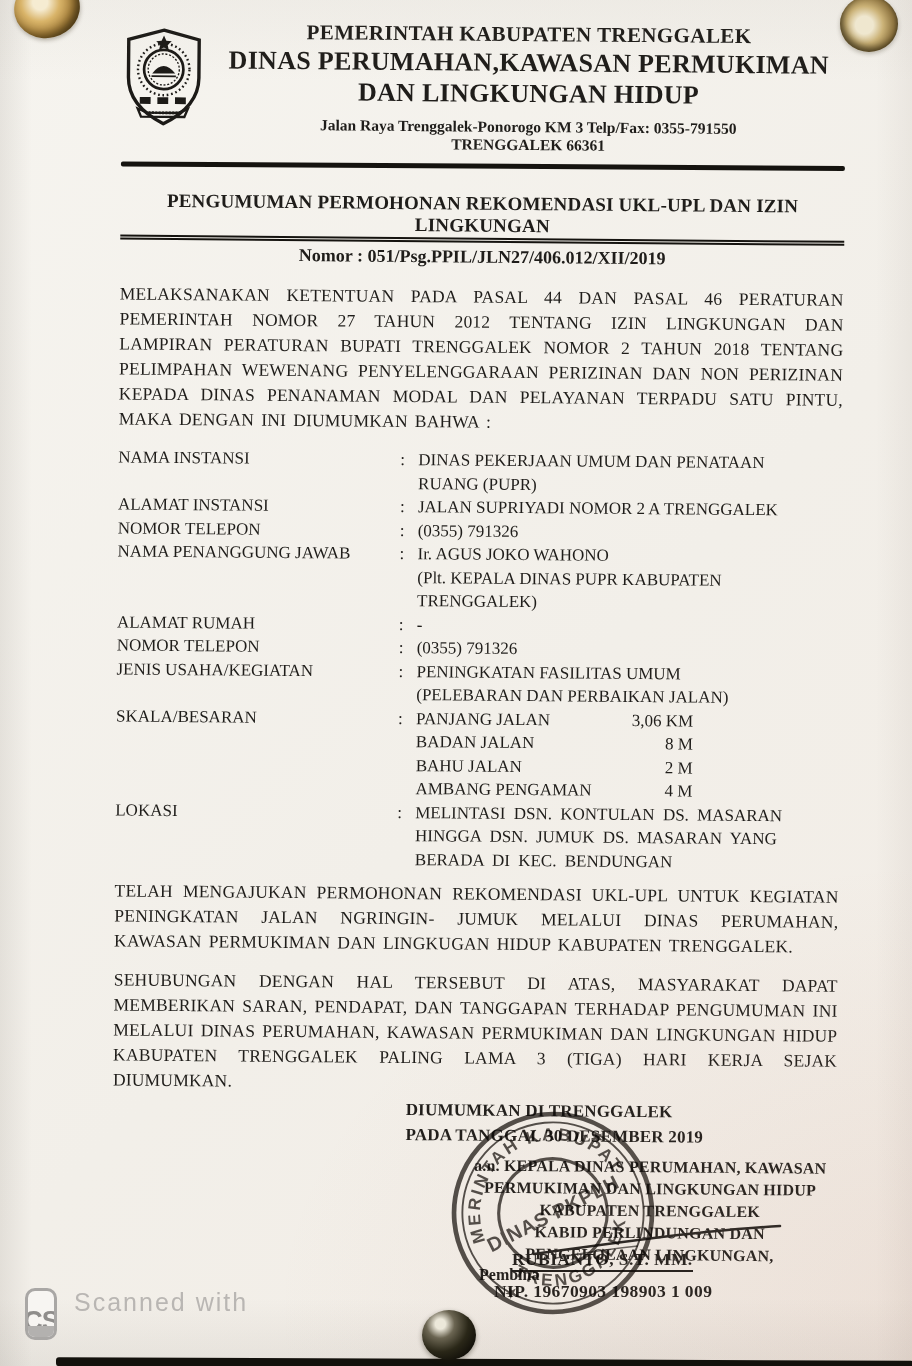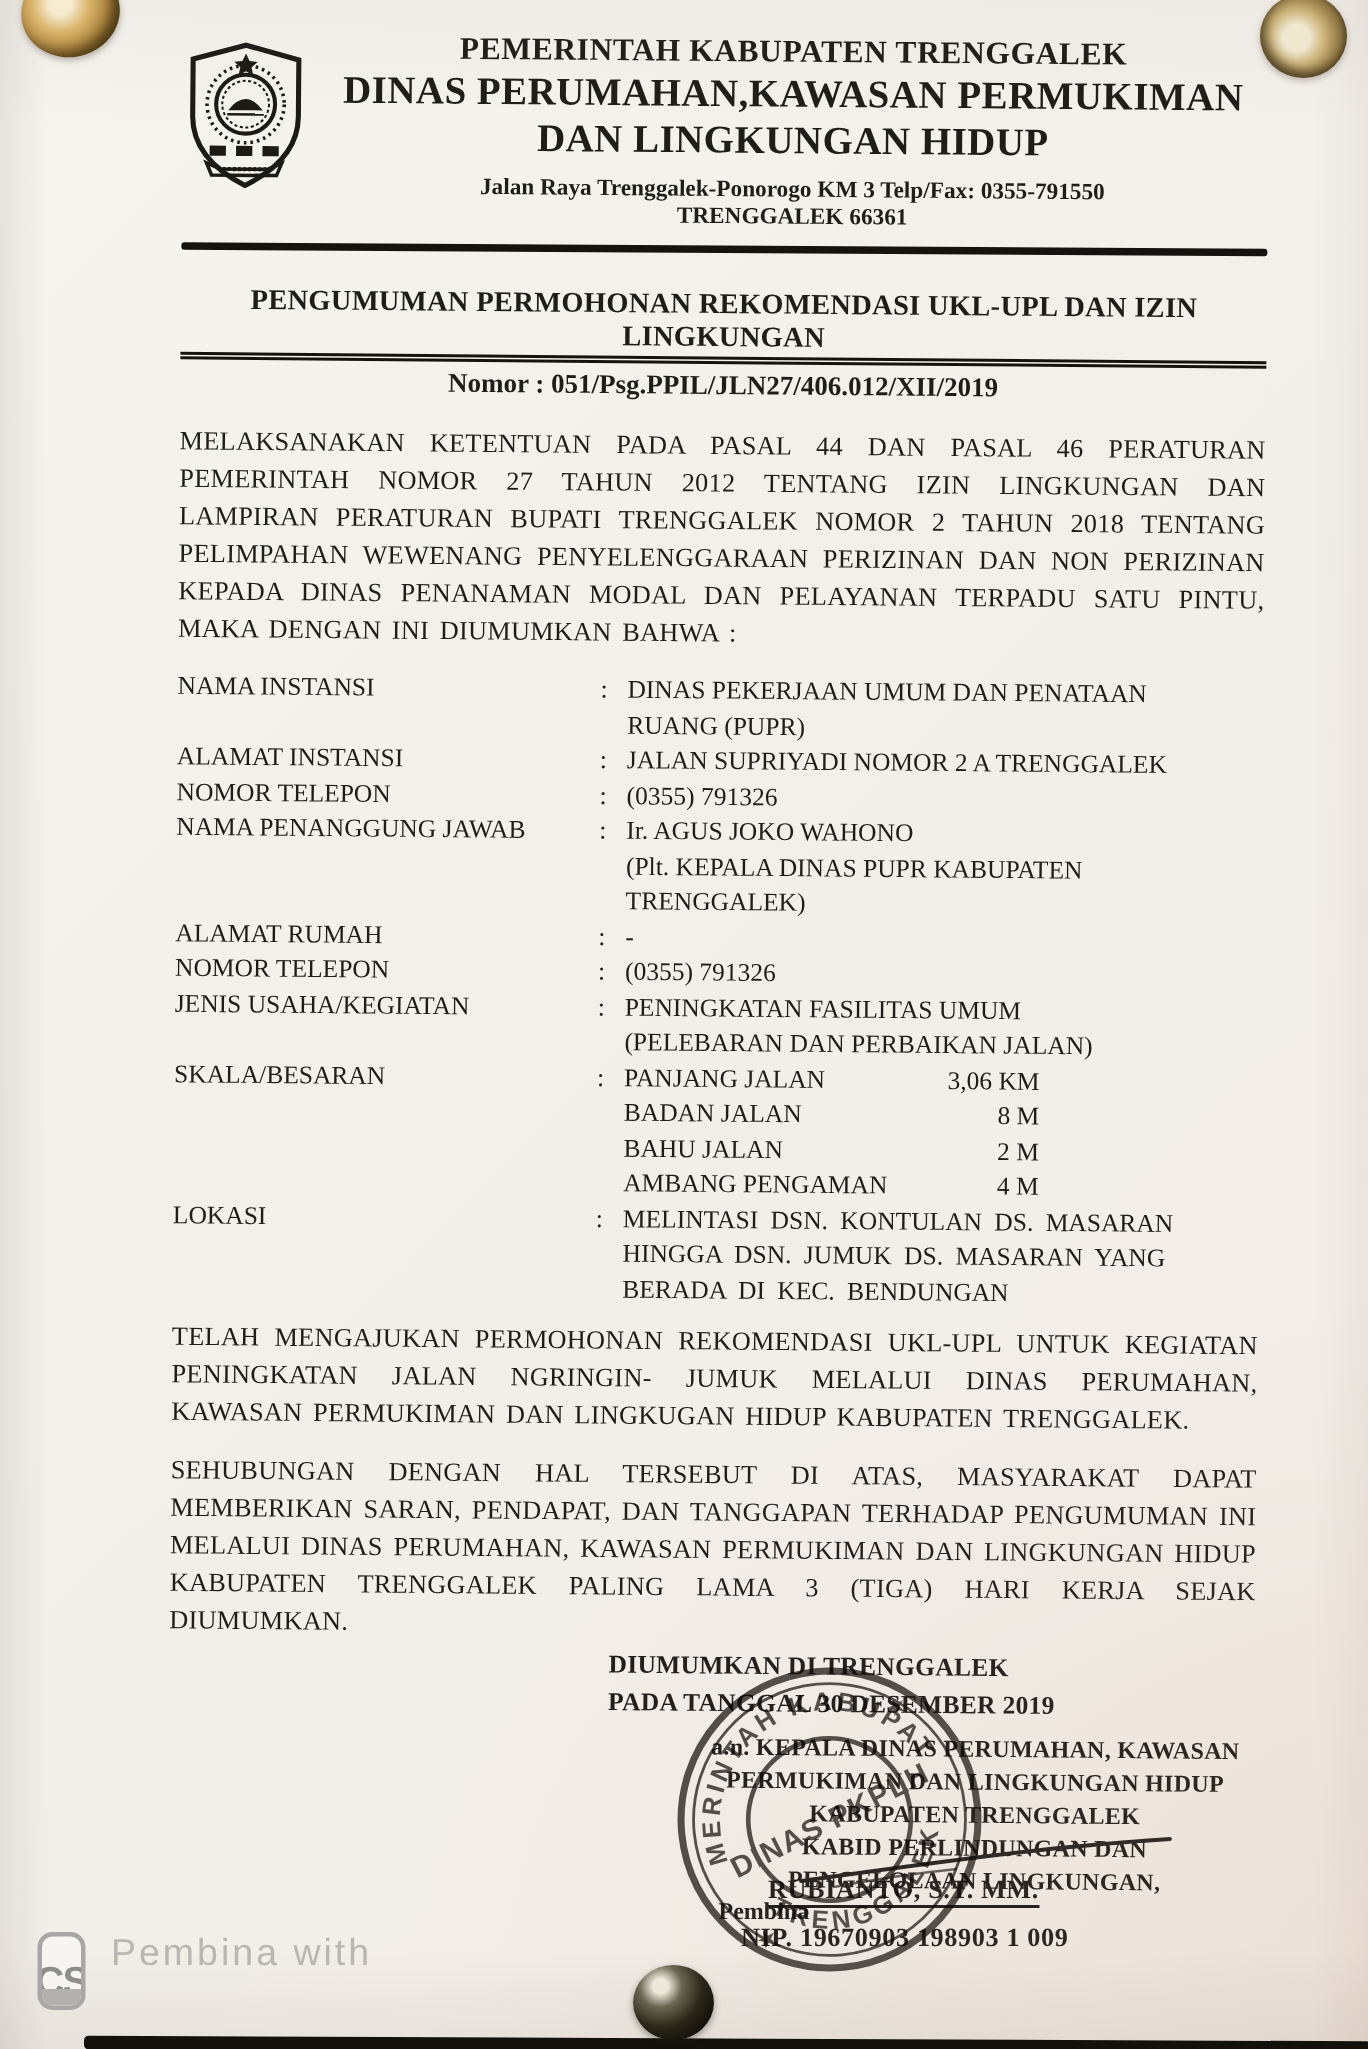--- a/index.html
+++ b/index.html
@@ -251,21 +251,21 @@
 <div class="sig-name">RUBIANTO, S.T. MM.</div>
 <div class="sig-rank">Pembina</div>
 <div class="sig-nip">NIP. 19670903 198903 1 009</div>
 
 <div class="cswrap">
   <div class="csbadge">
     <span class="cstxt">CS</span>
     <span class="csbar"></span>
   </div>
   <div class="cslines">
-    <div>Pembina with</div>
+    <div>Scanned with</div>
   </div>
 </div>
 
 <div class="pin pin-tl"></div>
 <div class="pin pin-tr"></div>
 <div class="pin pin-b"></div>
 <div class="bottom-bar"></div>
 <div class="vignette"></div>
 
 </body></html>

